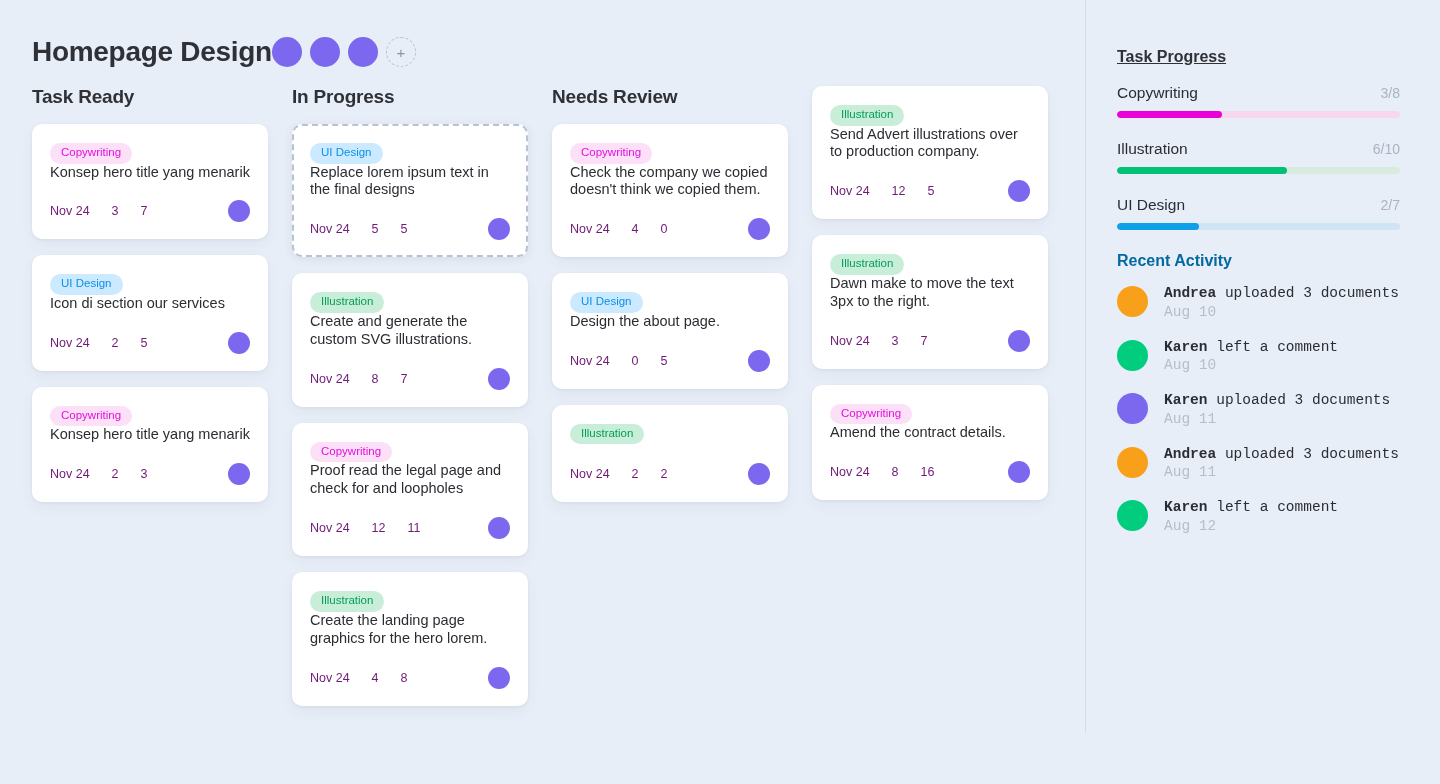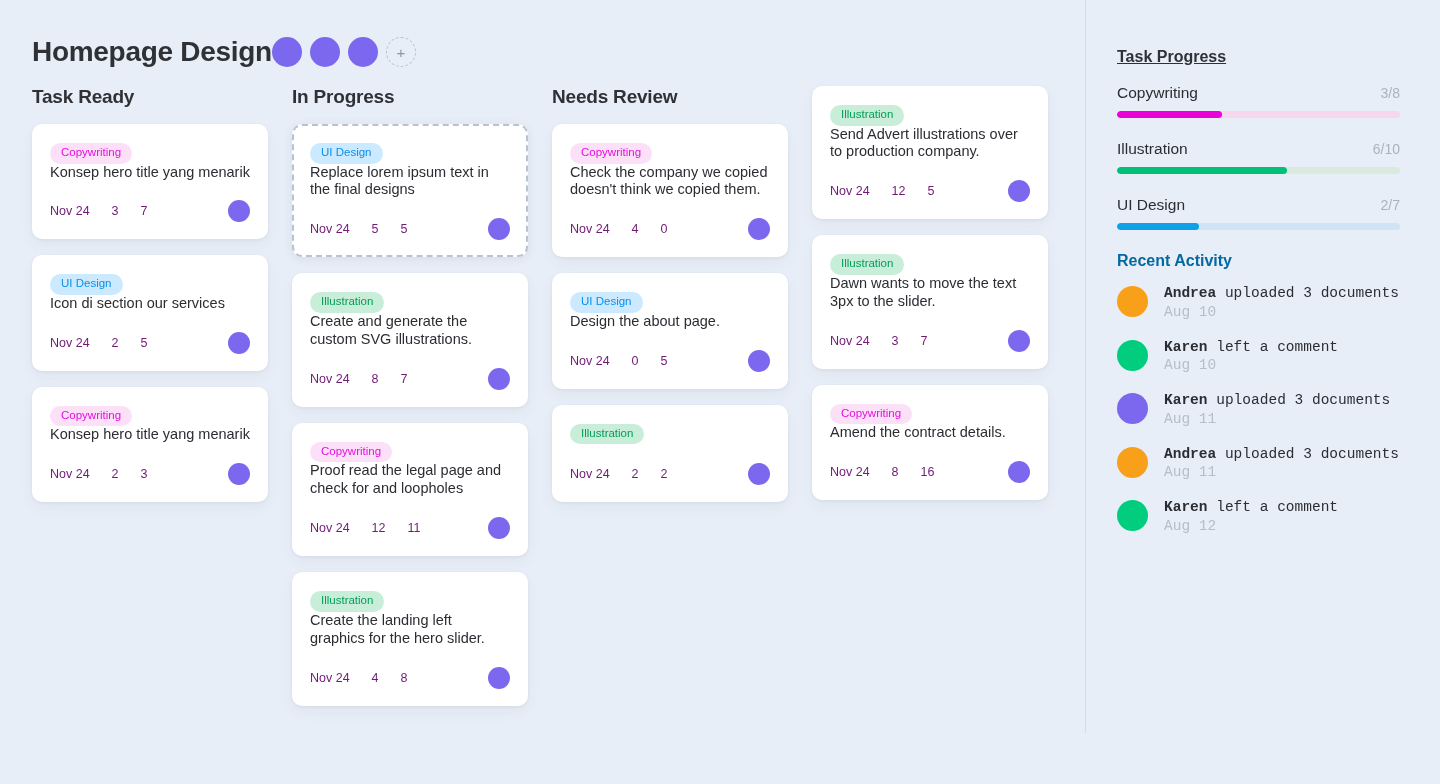--- a/index.html
+++ b/index.html
@@ -333,21 +333,21 @@
                 <div class="card-avatar" style="background: rgb(123, 104, 238);"></div>
               </div></div>
             <div class="card"><span class="tag tag-copywriting">Copywriting</span><div class="card-text">Proof read the legal page and check for and loopholes</div><div class="card-footer">
                 <div class="meta">
                   <span class="meta-date">Nov 24</span>
                   <span class="meta-count">12</span>
                   <span class="meta-count">11</span>
                 </div>
                 <div class="card-avatar" style="background: rgb(123, 104, 238);"></div>
               </div></div>
-            <div class="card"><span class="tag tag-illustration">Illustration</span><div class="card-text">Create the landing left graphics for the hero slider.</div><div class="card-footer">
+            <div class="card"><span class="tag tag-illustration">Illustration</span><div class="card-text">Create the landing page graphics for the hero lorem.</div><div class="card-footer">
                 <div class="meta">
                   <span class="meta-date">Nov 24</span>
                   <span class="meta-count">4</span>
                   <span class="meta-count">8</span>
                 </div>
                 <div class="card-avatar" style="background: rgb(123, 104, 238);"></div>
               </div></div>
           </div>
         </div>
         <div class="column">
@@ -382,21 +382,21 @@
         <div class="column">
           <div class="cards">
             <div class="card"><span class="tag tag-illustration">Illustration</span><div class="card-text">Send Advert illustrations over to production company.</div><div class="card-footer">
                 <div class="meta">
                   <span class="meta-date">Nov 24</span>
                   <span class="meta-count">12</span>
                   <span class="meta-count">5</span>
                 </div>
                 <div class="card-avatar" style="background: rgb(123, 104, 238);"></div>
               </div></div>
-            <div class="card"><span class="tag tag-illustration">Illustration</span><div class="card-text">Dawn wants to move the text 3px to the slider.</div><div class="card-footer">
+            <div class="card"><span class="tag tag-illustration">Illustration</span><div class="card-text">Dawn make to move the text 3px to the right.</div><div class="card-footer">
                 <div class="meta">
                   <span class="meta-date">Nov 24</span>
                   <span class="meta-count">3</span>
                   <span class="meta-count">7</span>
                 </div>
                 <div class="card-avatar" style="background: rgb(123, 104, 238);"></div>
               </div></div>
             <div class="card"><span class="tag tag-copywriting">Copywriting</span><div class="card-text">Amend the contract details.</div><div class="card-footer">
                 <div class="meta">
                   <span class="meta-date">Nov 24</span>

